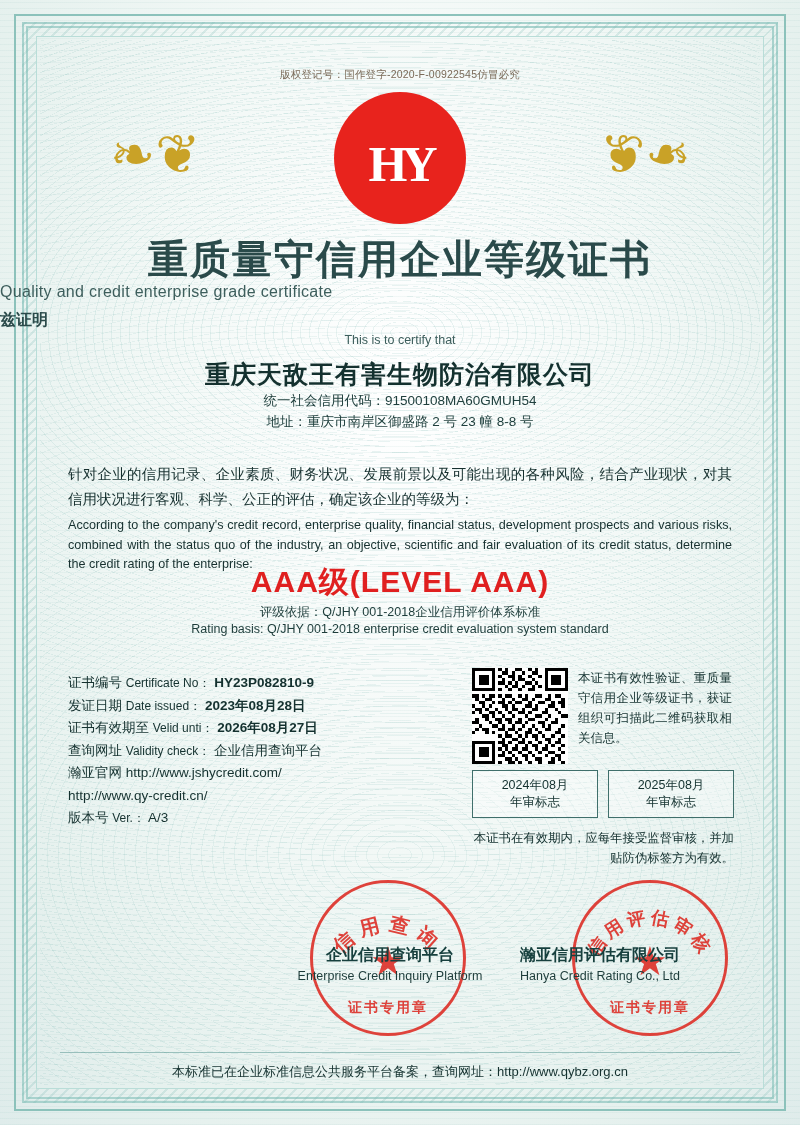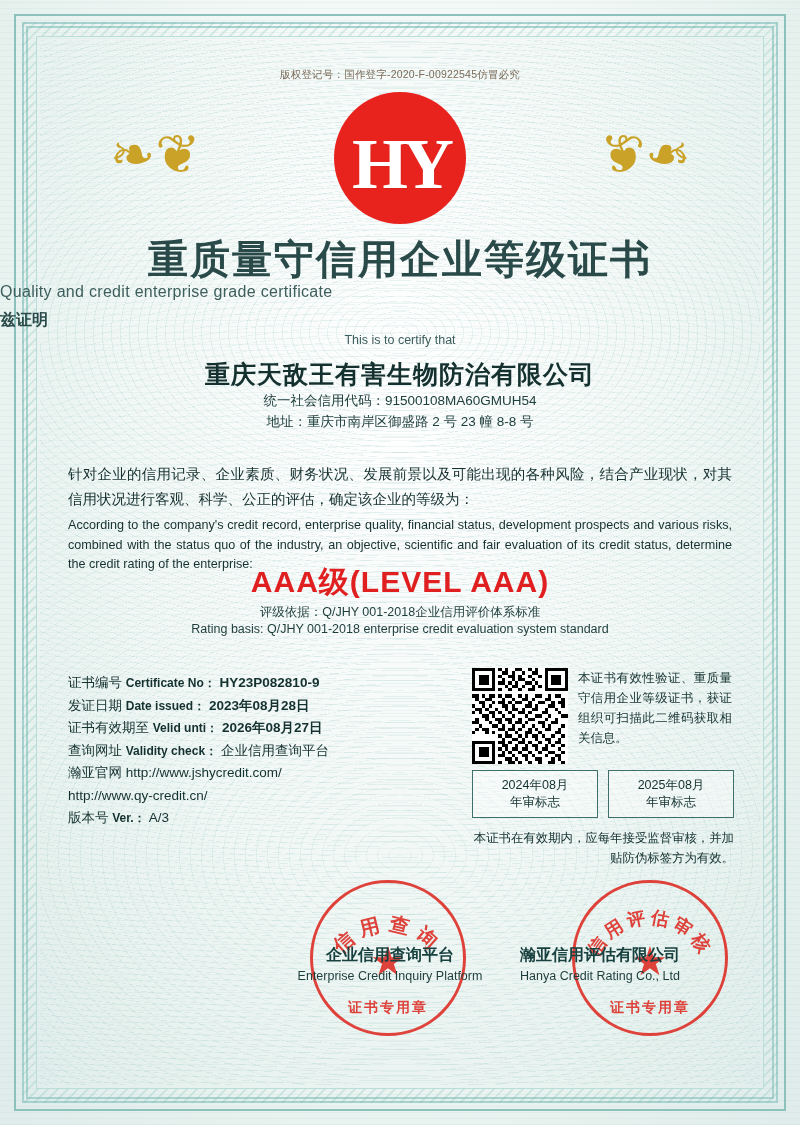--- a/index.html
+++ b/index.html
@@ -61,21 +61,21 @@
   }
   
   .logo-wrap{position:absolute;top:92px;left:50%;transform:translateX(-50%);}
   .logo-circle{
     width:132px;height:132px;border-radius:50%;
     background:#e8231d;
     display:flex;align-items:center;justify-content:center;
     position:relative;
   }
   .logo-mark{
-    font-size:72px;color:#ffffff;font-weight:bold;
+    font-size:50px;color:#ffffff;font-weight:bold;
     font-family:"Liberation Serif", serif;
     letter-spacing:-6px;line-height:1;
     text-shadow:1px 1px 0 rgba(0,0,0,.05);
     margin-top:12px;
   }
   .flourish{position:absolute;top:128px;font-size:54px;color:#c9a227;line-height:1;font-family:"DejaVu Sans", sans-serif;}
   .flourish.left{left:110px;}
   .flourish.right{right:110px;transform:scaleX(-1);}
 
   .title-cn{
@@ -127,21 +127,21 @@
     position:absolute;top:622px;width:100%;text-align:center;
     font-size:12.5px;color:#1d3c3a;
   }
 
   
   .info{
     position:absolute;top:672px;left:68px;width:400px;
     font-size:13.5px;color:#14312f;line-height:22.5px;
   }
   .info .row{white-space:nowrap;}
-  .info .lbl-en{font-size:12px;font-weight:bold;}
+  .info .lbl-en{font-size:12px;}
   .info .val{font-weight:bold;}
 
   
   .qr{
     position:absolute;top:668px;left:472px;width:96px;height:96px;
     background:#ffffff;
   }
   .qr svg{display:block;}
 
   .qr-note{
@@ -541,15 +541,16 @@
       <div class="org left">
         <span>企业信用查询平台</span>
         <span class="en">Enterprise Credit Inquiry Platform</span>
       </div>
       <div class="org right">
         <span>瀚亚信用评估有限公司</span>
         <span class="en">Hanya Credit Rating Co., Ltd</span>
       </div>
     </div>
 
+    <div class="footer">本标准已在企业标准信息公共服务平台备案，查询网址：http://www.qybz.org.cn</div>
 
   </div>
 </div>
 
 </body></html>

